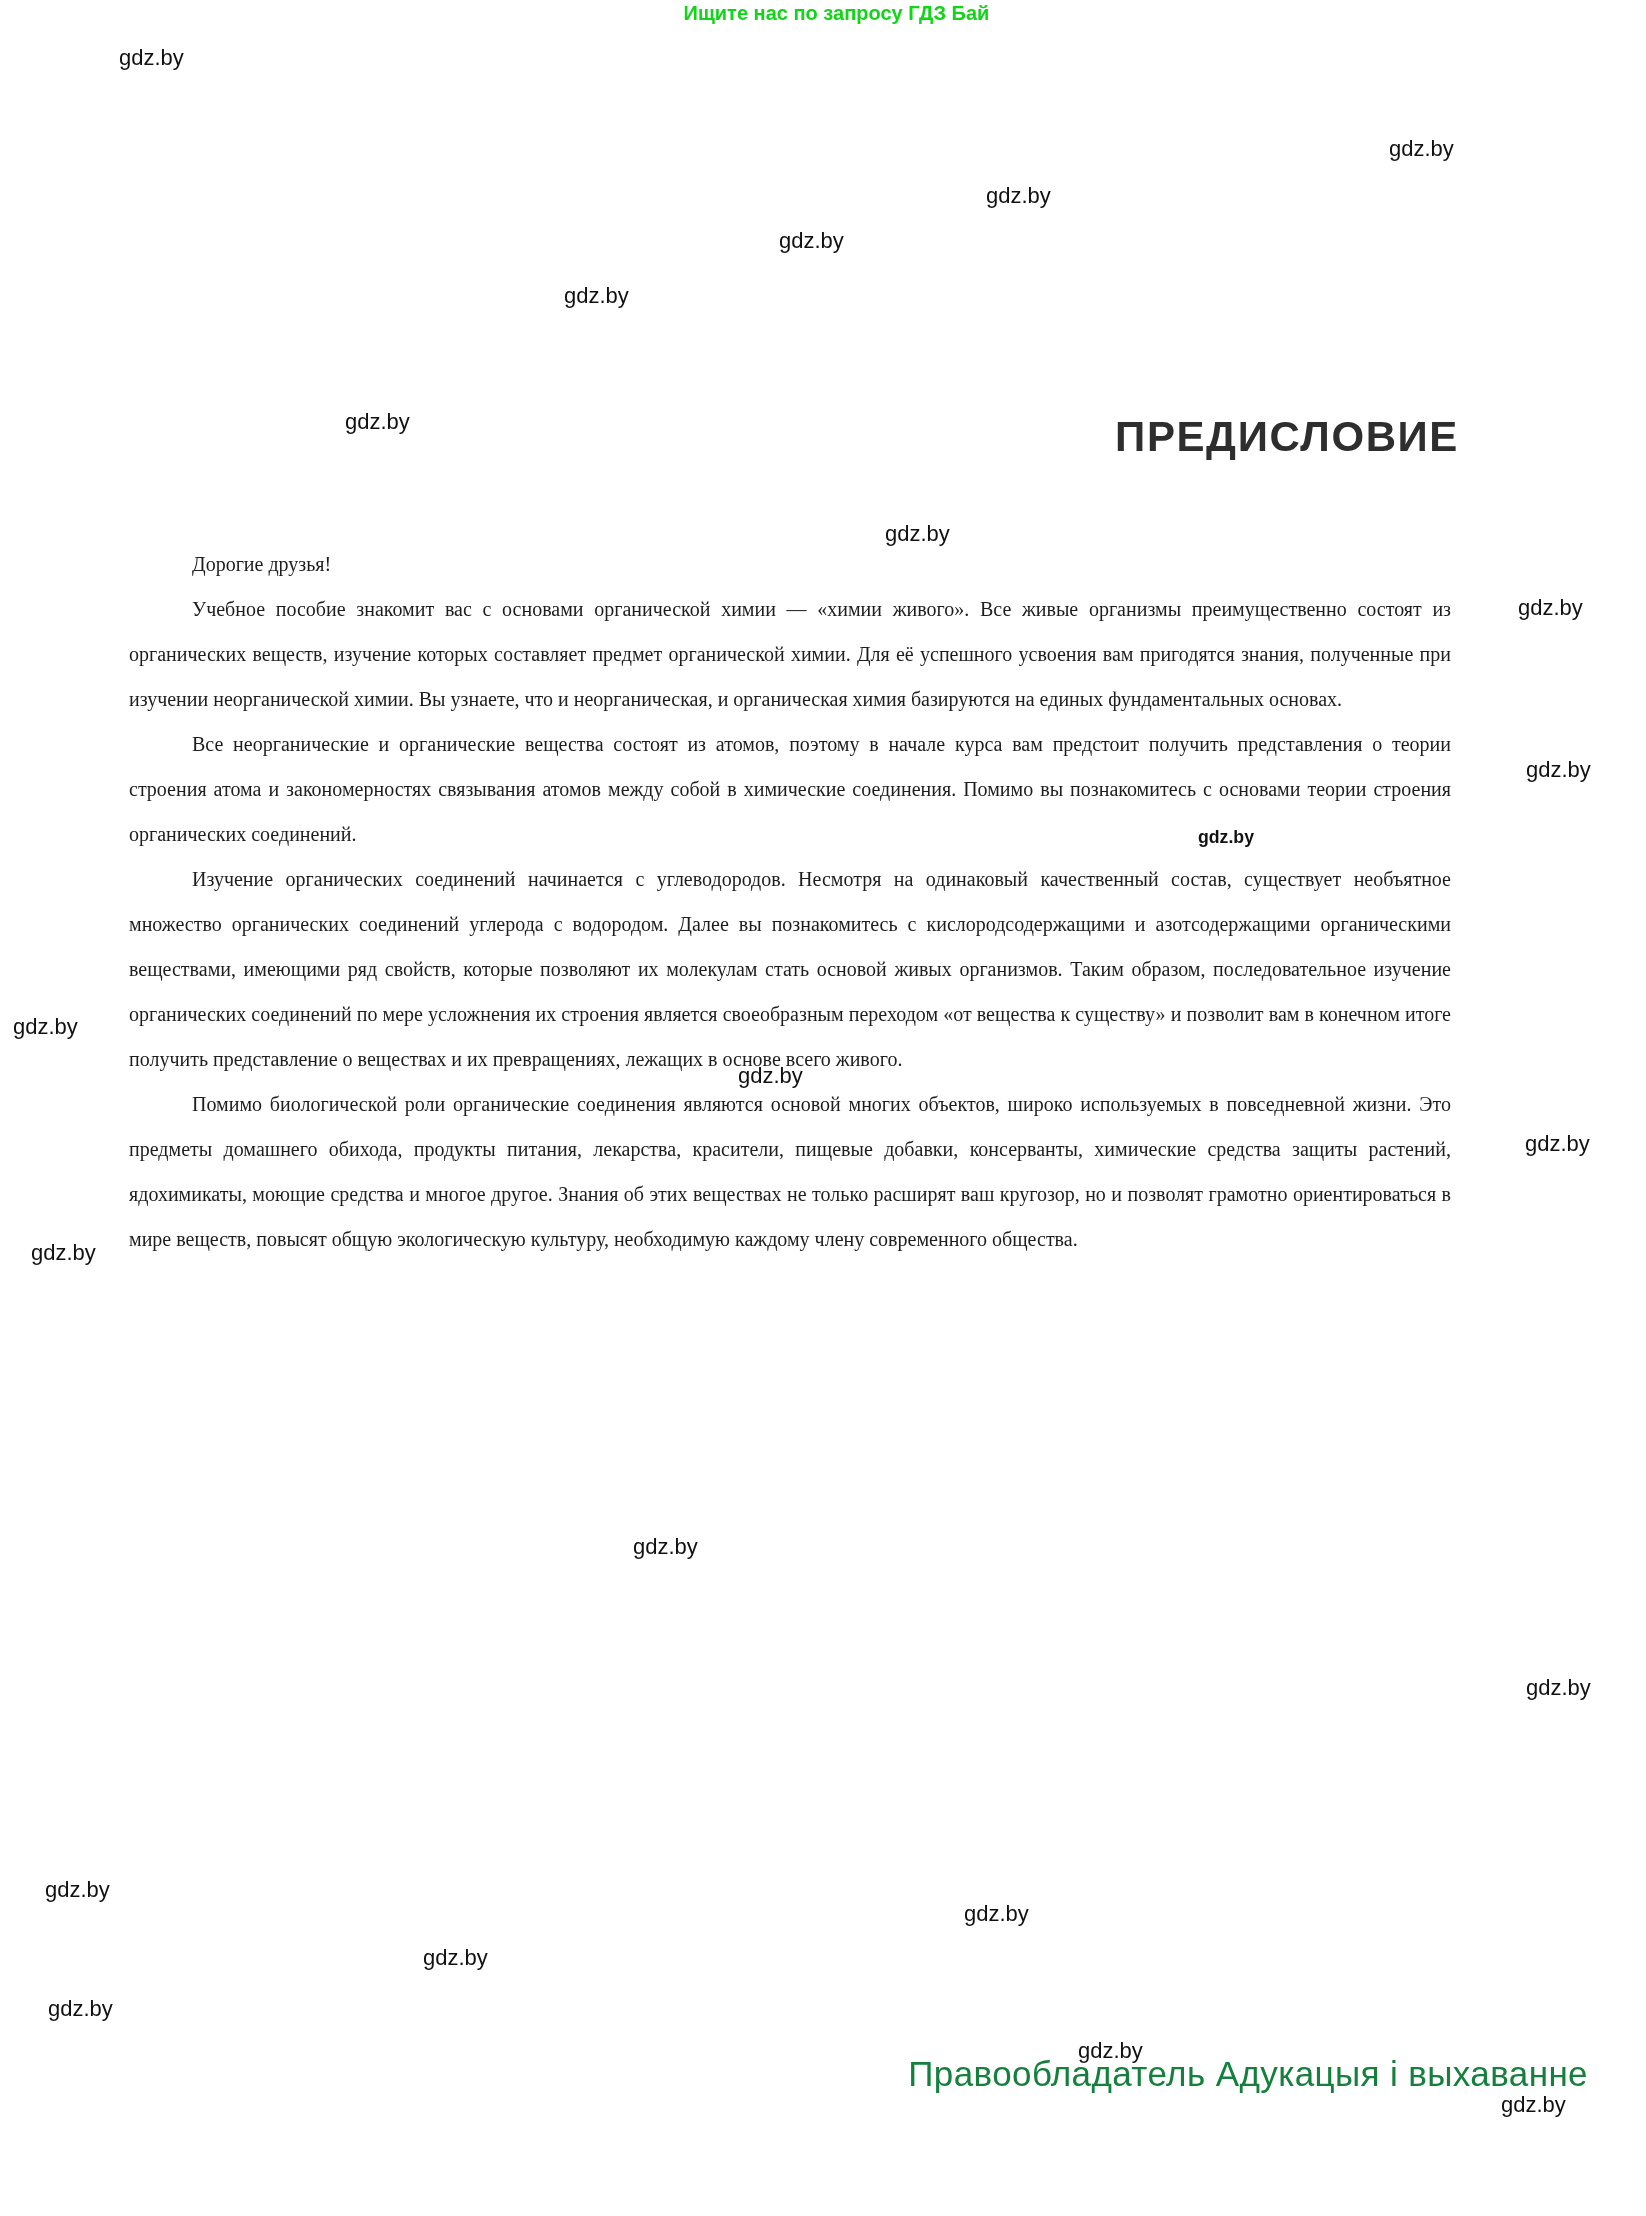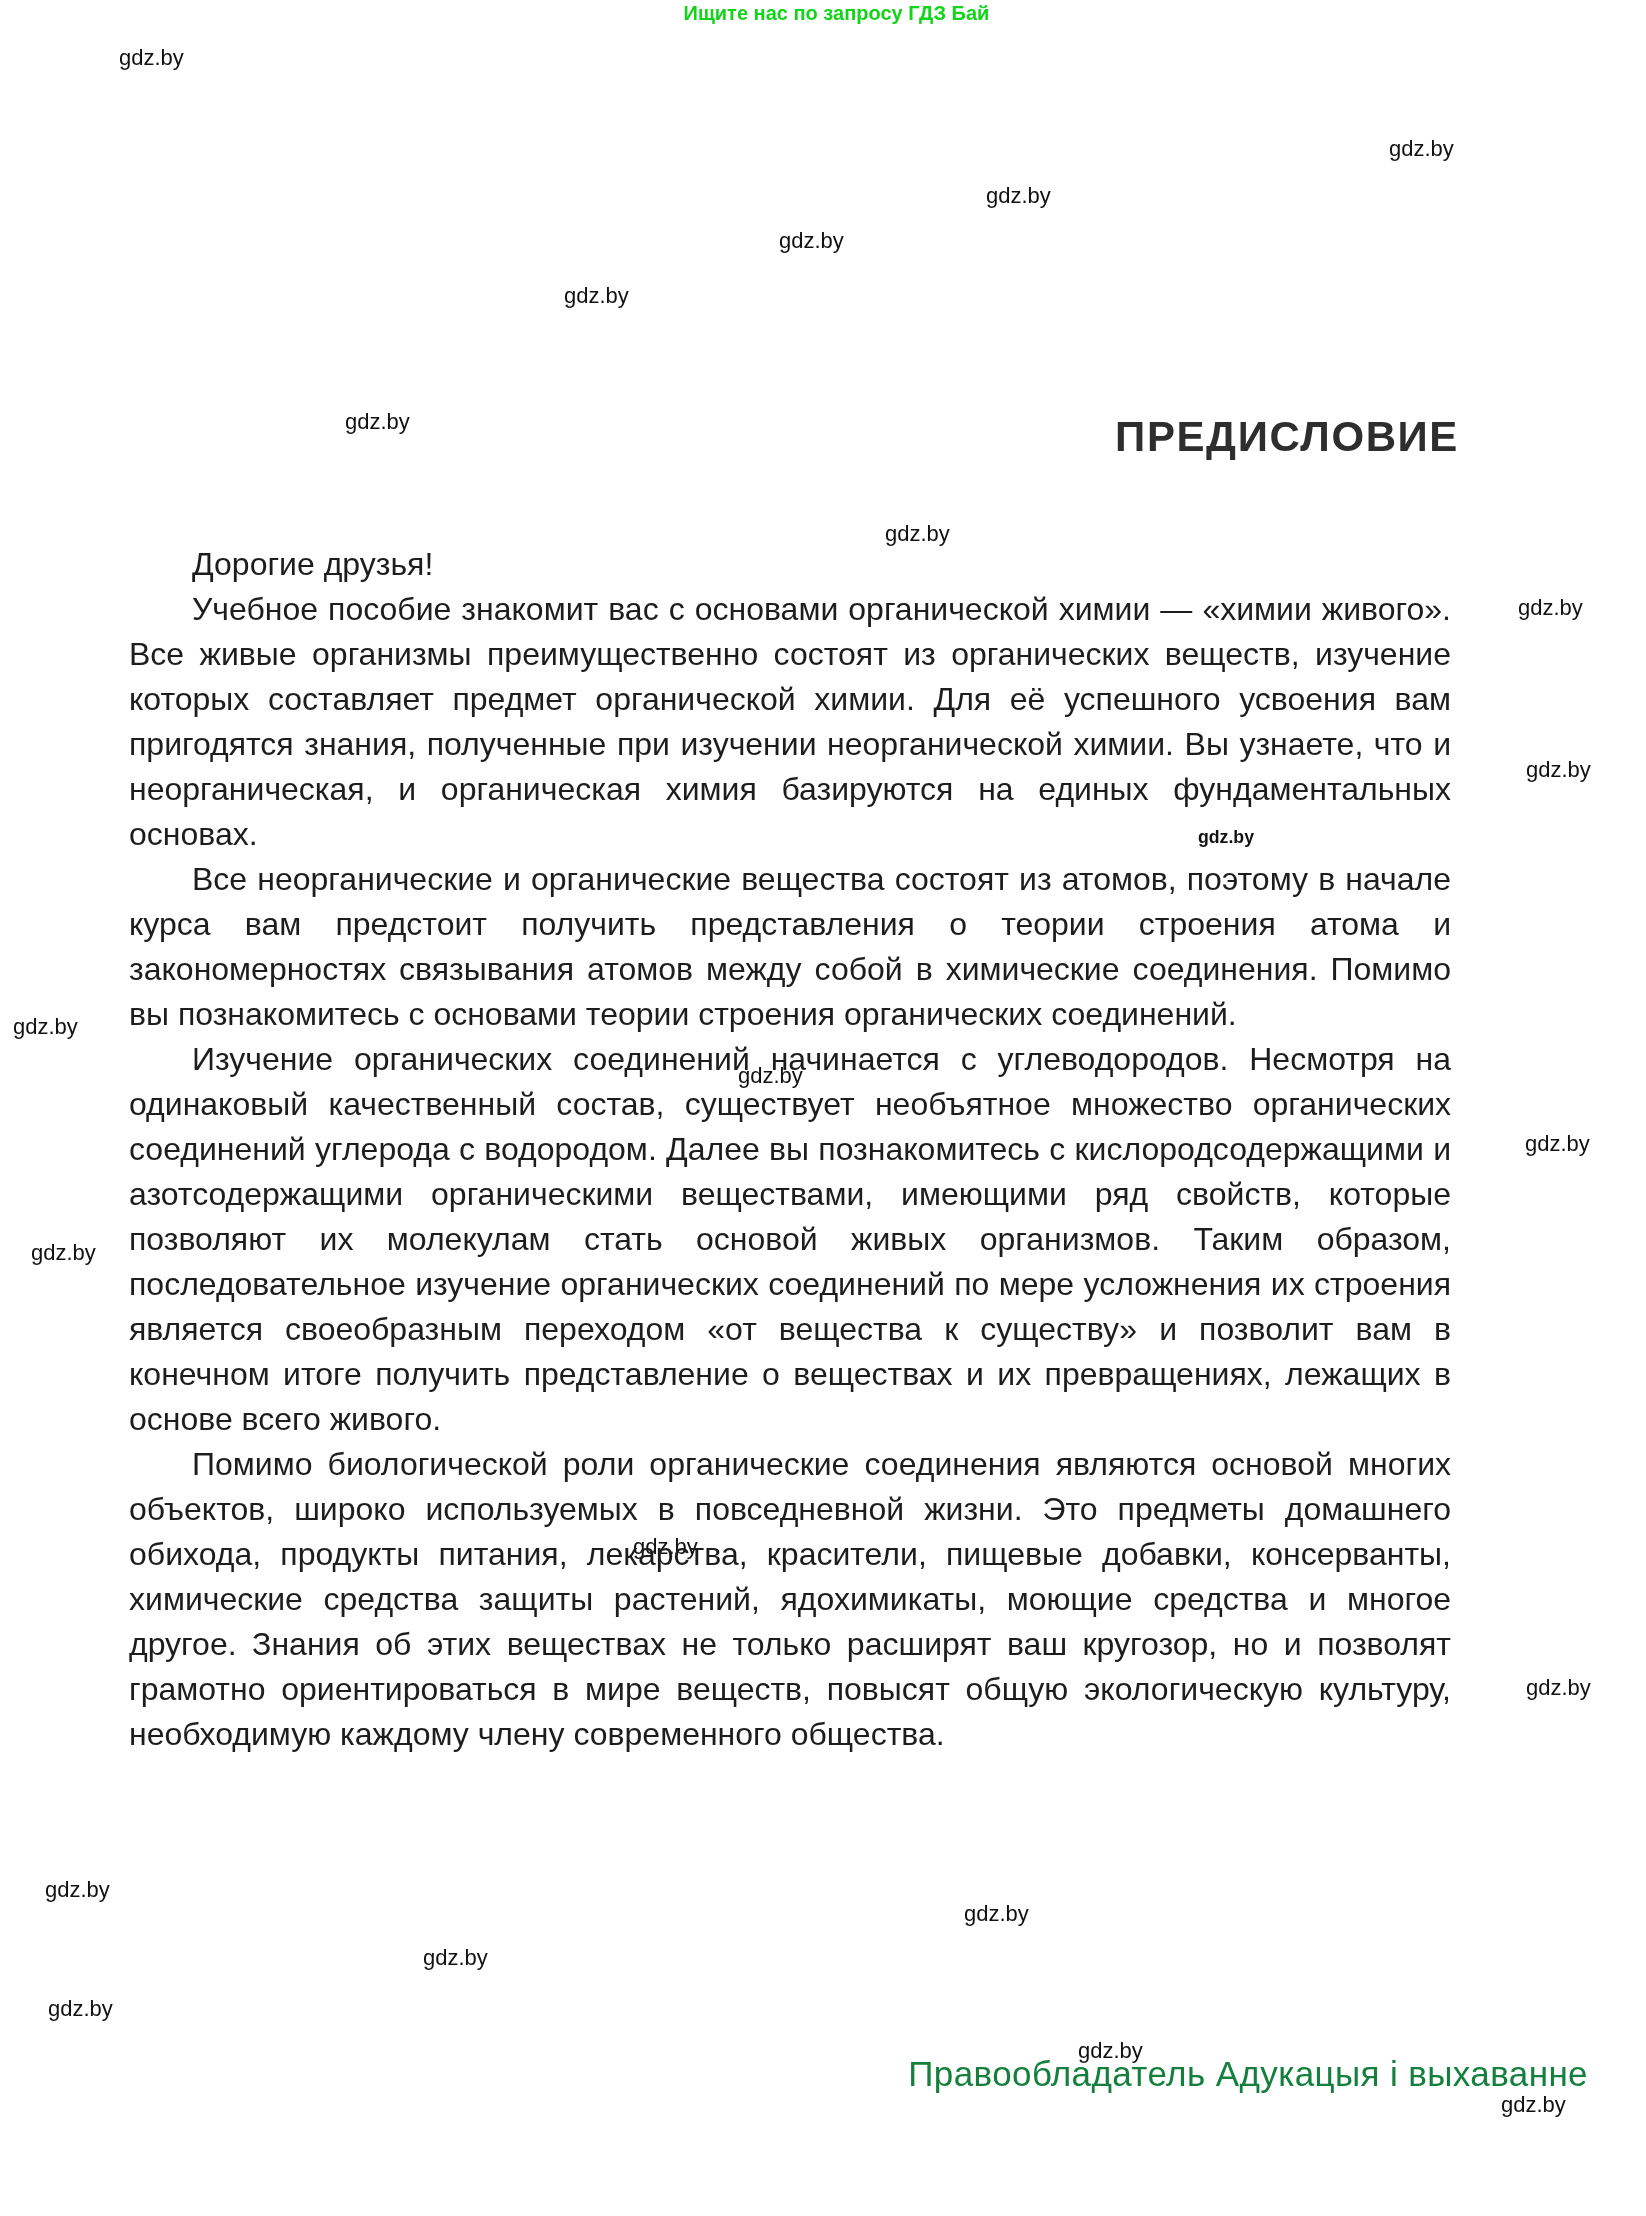--- a/index.html
+++ b/index.html
@@ -61,23 +61,23 @@
     width: 1322px;
     color: #1d1d1d;
     font-size: 32px;
     line-height: 45px;
   }
   .body-text p {
     margin: 0;
     text-align: justify;
     text-align-last: left;
     text-indent: 63px;
-    font-size: 32px;
+    font-size: 20px;
     line-height: 45px;
-    font-family: Liberation Sans, sans-serif;
+    font-family: Liberation Serif, serif;
   }
 
   
   .wm {
     position: absolute;
     font-family: "Liberation Sans", "DejaVu Sans", sans-serif;
     color: #111111;
     font-size: 22px;
     line-height: 24px;
     white-space: nowrap;

